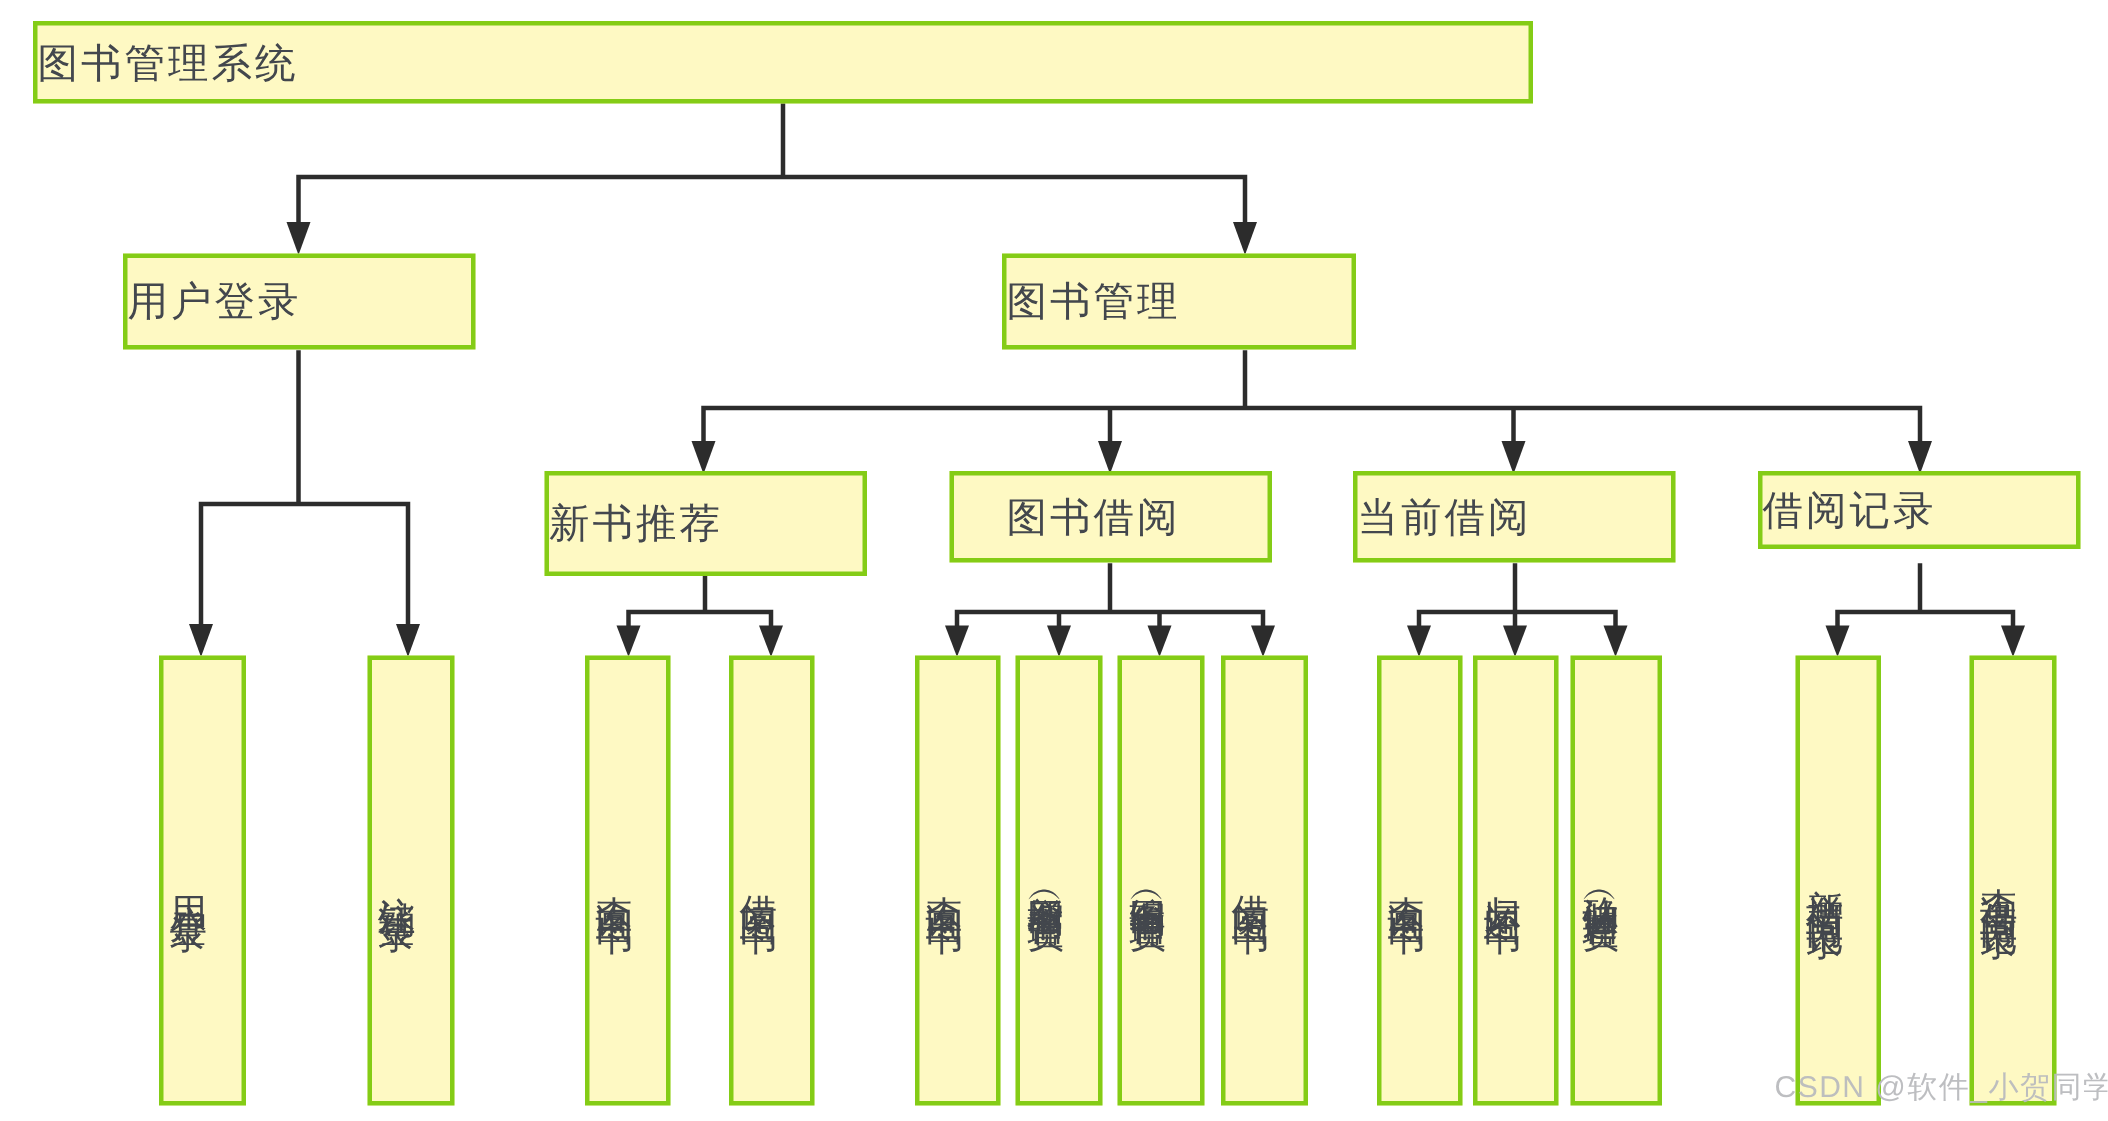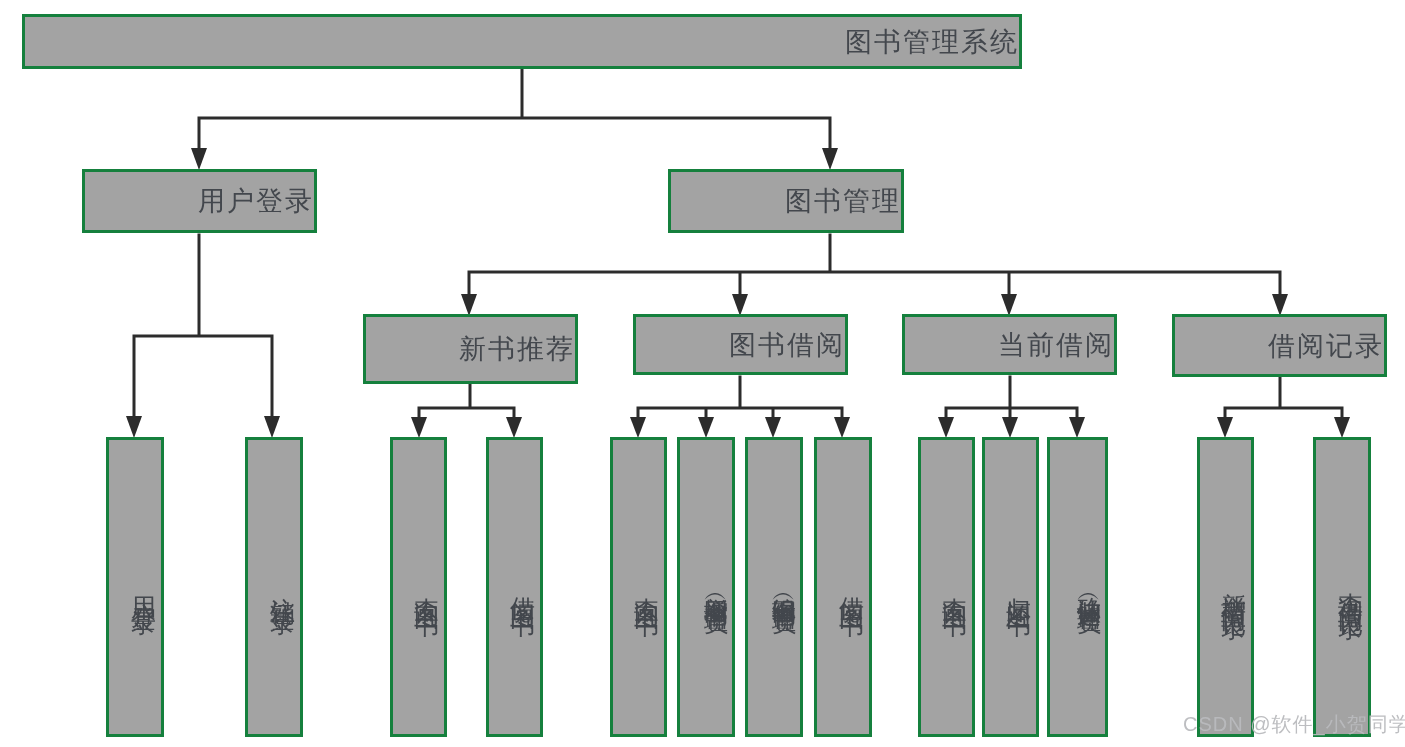--- a/index.html
+++ b/index.html
@@ -7,25 +7,25 @@
   body{
     position:relative;
     width:1405px;height:747px;
     font-family:"Liberation Sans","DejaVu Sans",sans-serif;
     overflow:hidden;
   }
   #connectors{position:absolute;left:0;top:0;z-index:1;}
   .box{
     position:absolute;
     box-sizing:border-box;
-    border:3px solid #15803d;
-    background:#a3a3a3;
+    border:3px solid #84cc16;
+    background:#fef9c3;
     display:flex;
     align-items:center;
-    justify-content:flex-end;
+    justify-content:flex-start;
     color:#43474d;
     z-index:2;
   }
   .h{font-size:27px;letter-spacing:2px;}
   .v{font-size:25px;}
   .v .lbl{
     writing-mode:vertical-rl;
     text-orientation:mixed;
     letter-spacing:5px;
   }
@@ -91,27 +91,27 @@
 <div class="box h" style="left:82px;top:169px;width:235px;height:64px;">
   <span class="lbl">用户登录</span>
 </div>
 <div class="box h" style="left:668px;top:169px;width:236px;height:64px;">
   <span class="lbl">图书管理</span>
 </div>
 
 <div class="box h" style="left:363px;top:314px;width:215px;height:70px;">
   <span class="lbl">新书推荐</span>
 </div>
-<div class="box h" style="left:633px;top:314px;width:215px;height:61px;">
+<div class="box h" style="left:633px;top:314px;width:215px;height:61px;padding-left:35px;">
   <span class="lbl">图书借阅</span>
 </div>
 <div class="box h" style="left:902px;top:314px;width:215px;height:61px;">
   <span class="lbl">当前借阅</span>
 </div>
-<div class="box h" style="left:1172px;top:314px;width:215px;height:63px;">
+<div class="box h" style="left:1172px;top:314px;width:215px;height:52px;">
   <span class="lbl">借阅记录</span>
 </div>
 
 <div class="box v" style="left:106px;top:437px;width:58px;height:300px;">
   <span class="lbl">用户登录</span>
 </div>
 <div class="box v" style="left:245px;top:437px;width:58px;height:300px;">
   <span class="lbl">注销登录</span>
 </div>
 

